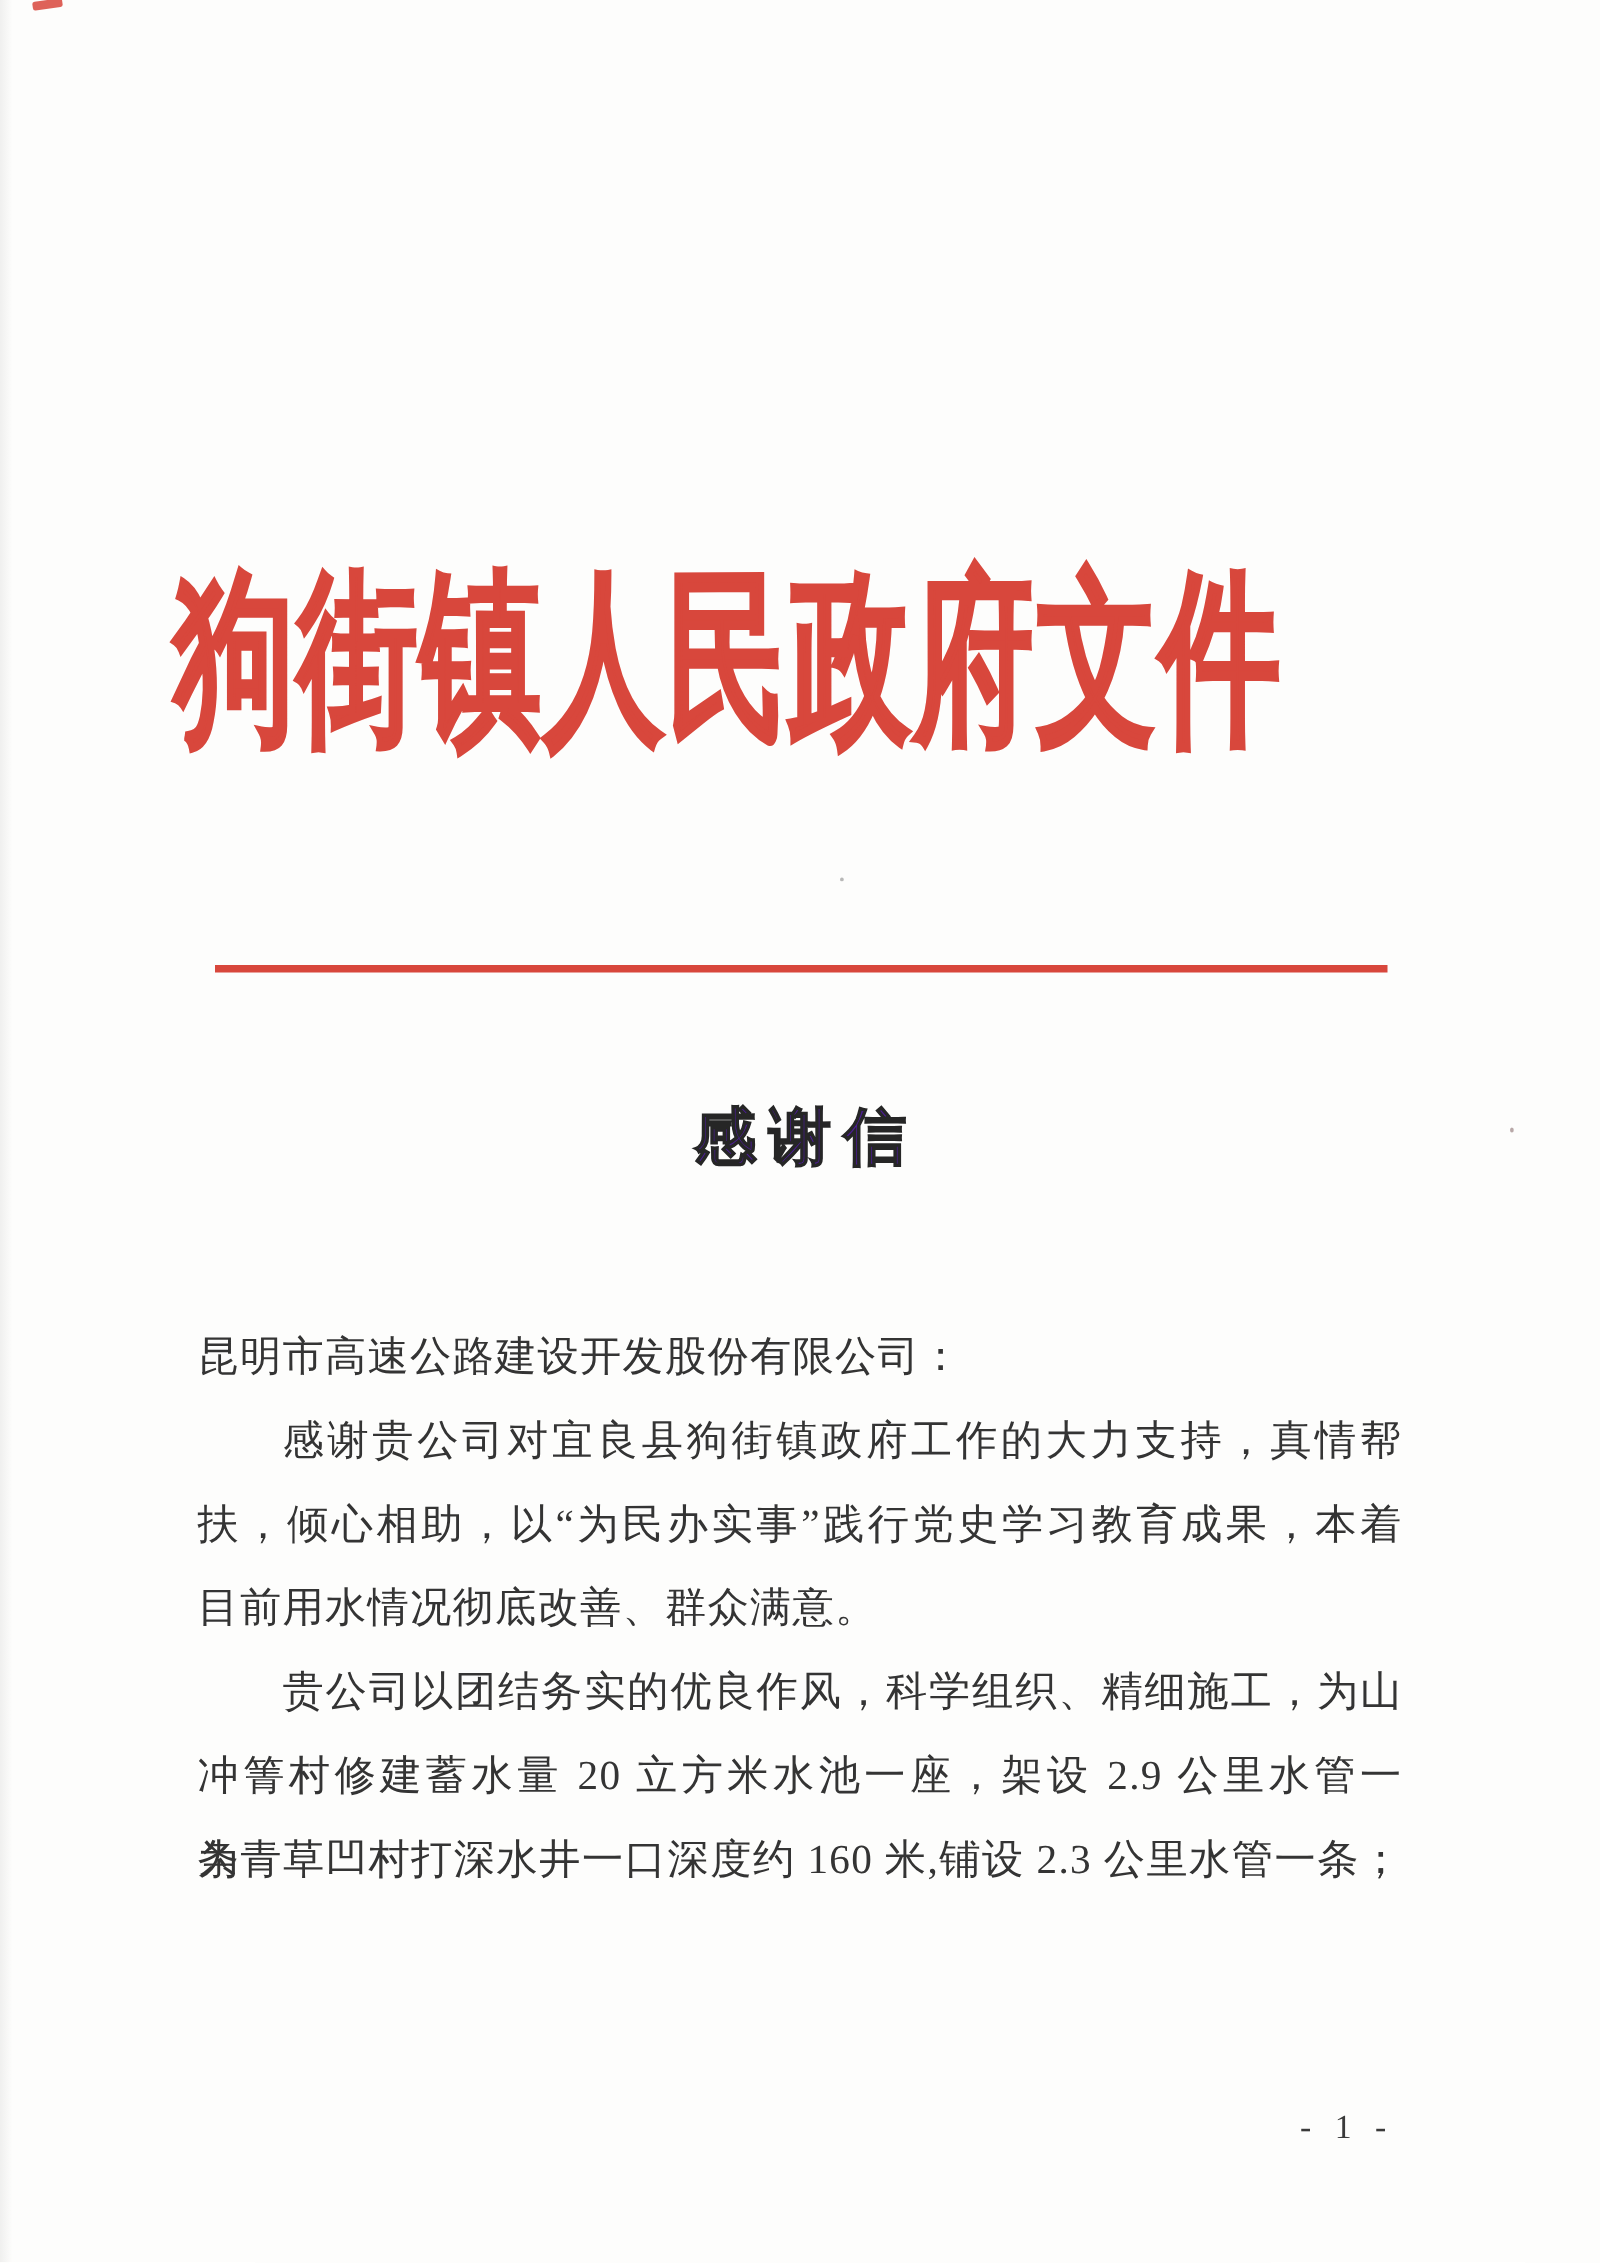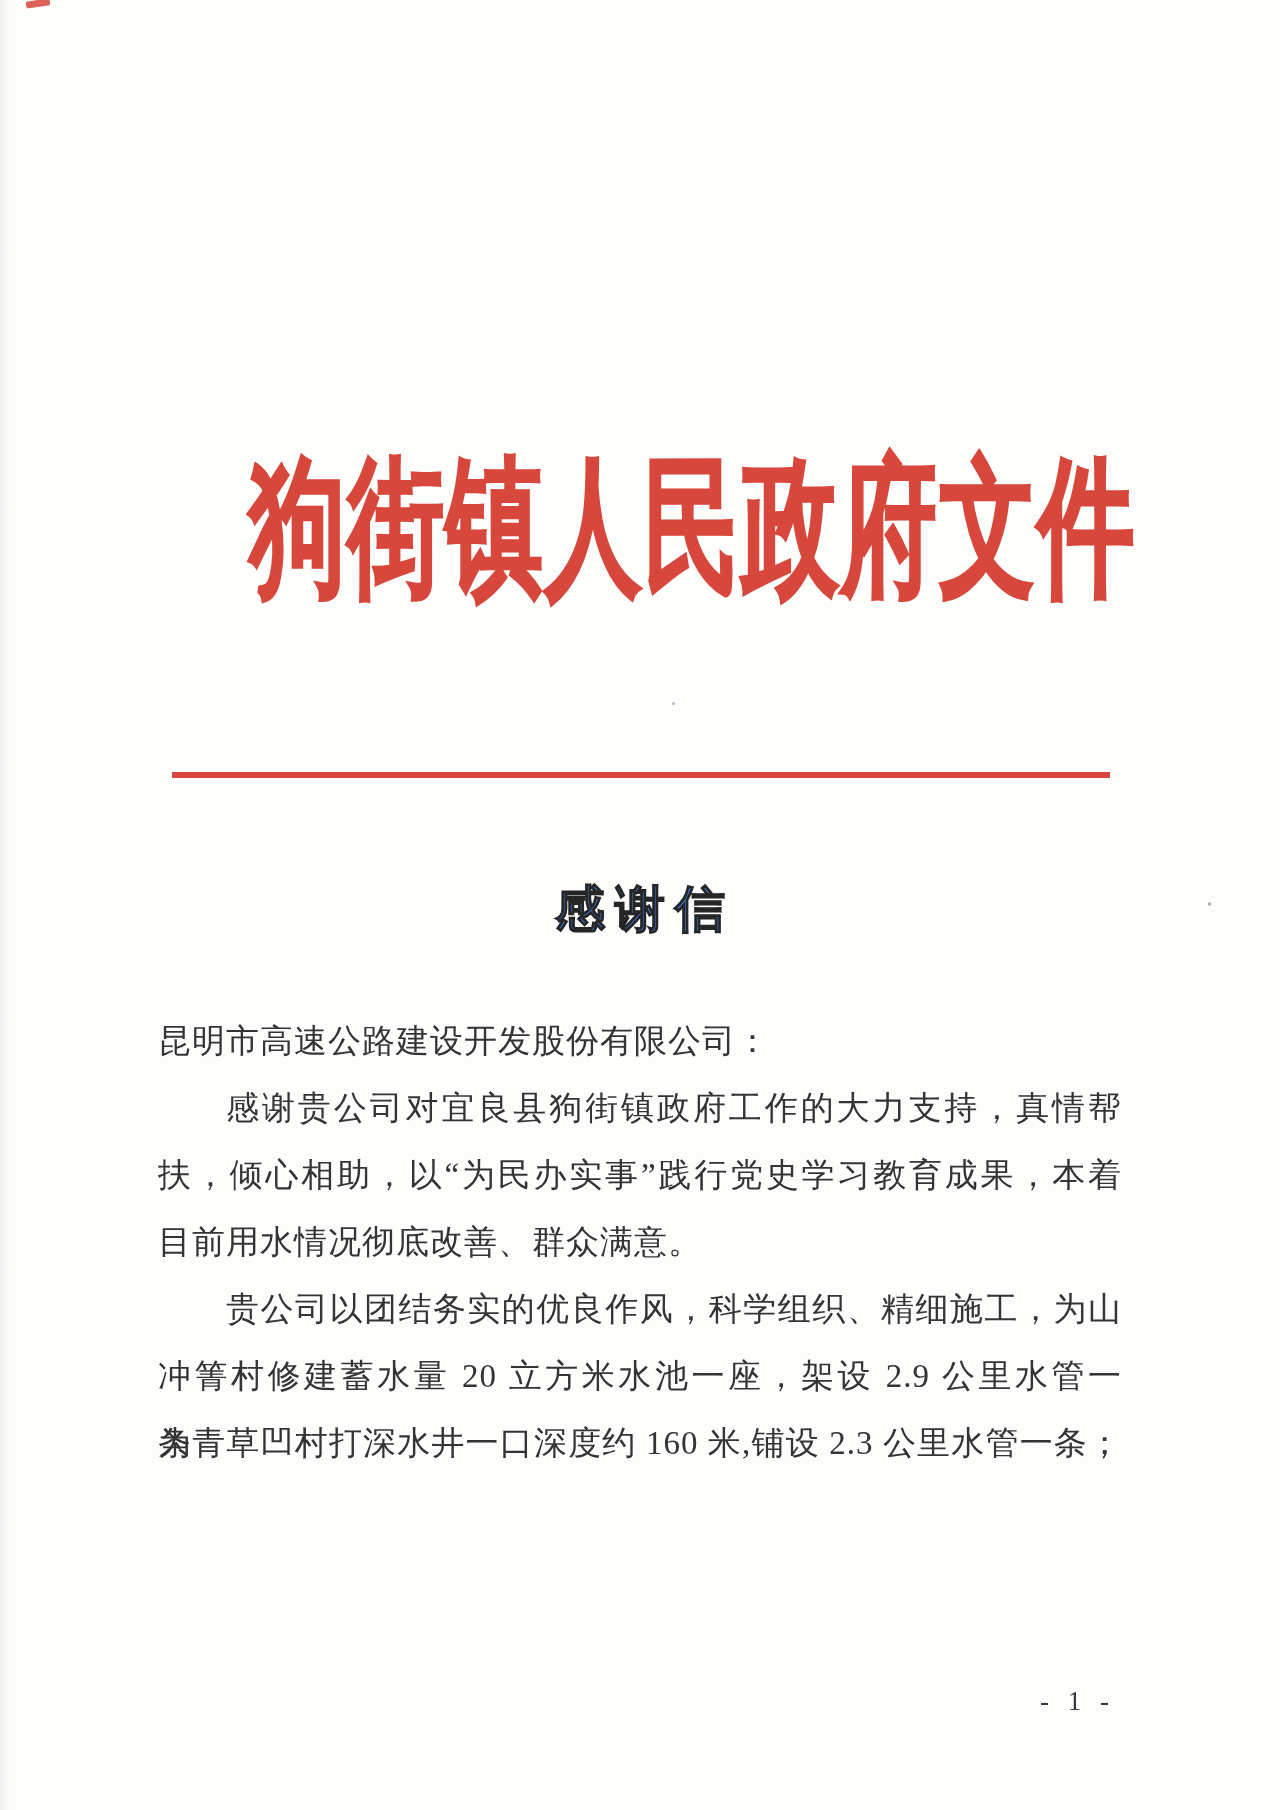--- a/index.html
+++ b/index.html
@@ -49,21 +49,21 @@
     border-radius: 50%;
     opacity: .6;
   }
 
   
   .red-title-wrap {
     position: absolute;
     left: 0; top: 448px;
     width: 1276px;
     display: flex;
-    justify-content: flex-start;
+    justify-content: flex-end;
     overflow: visible;
   }
   .red-title {
     font-size: 150px;
     line-height: 160px;
     font-weight: 900;
     color: #d8473c;
     -webkit-text-stroke: 3px #d8473c;
     letter-spacing: 4px;
     white-space: nowrap;
@@ -82,30 +82,30 @@
   
   .doc-title {
     position: absolute;
     left: 0; top: 880px;
     width: 1280px;
     margin: 0;
     text-align: center;
     font-size: 50px;
     line-height: 58px;
     font-weight: 700;
-    color: #3b82f6;
+    color: #4c1d95;
     -webkit-text-stroke: 1.2px #262626;
     letter-spacing: 10px;
     text-indent: 10px; 
   }
 
   
   .body-block {
     position: absolute;
-    left: 158px; top: 1008px;
+    left: 158px; top: 1053px;
     width: 964px;
     color: #343434;
     font-size: 33px;
   }
   .line {
     height: 67px;
     line-height: 67px;
     white-space: nowrap;
     letter-spacing: 1px;
   }

